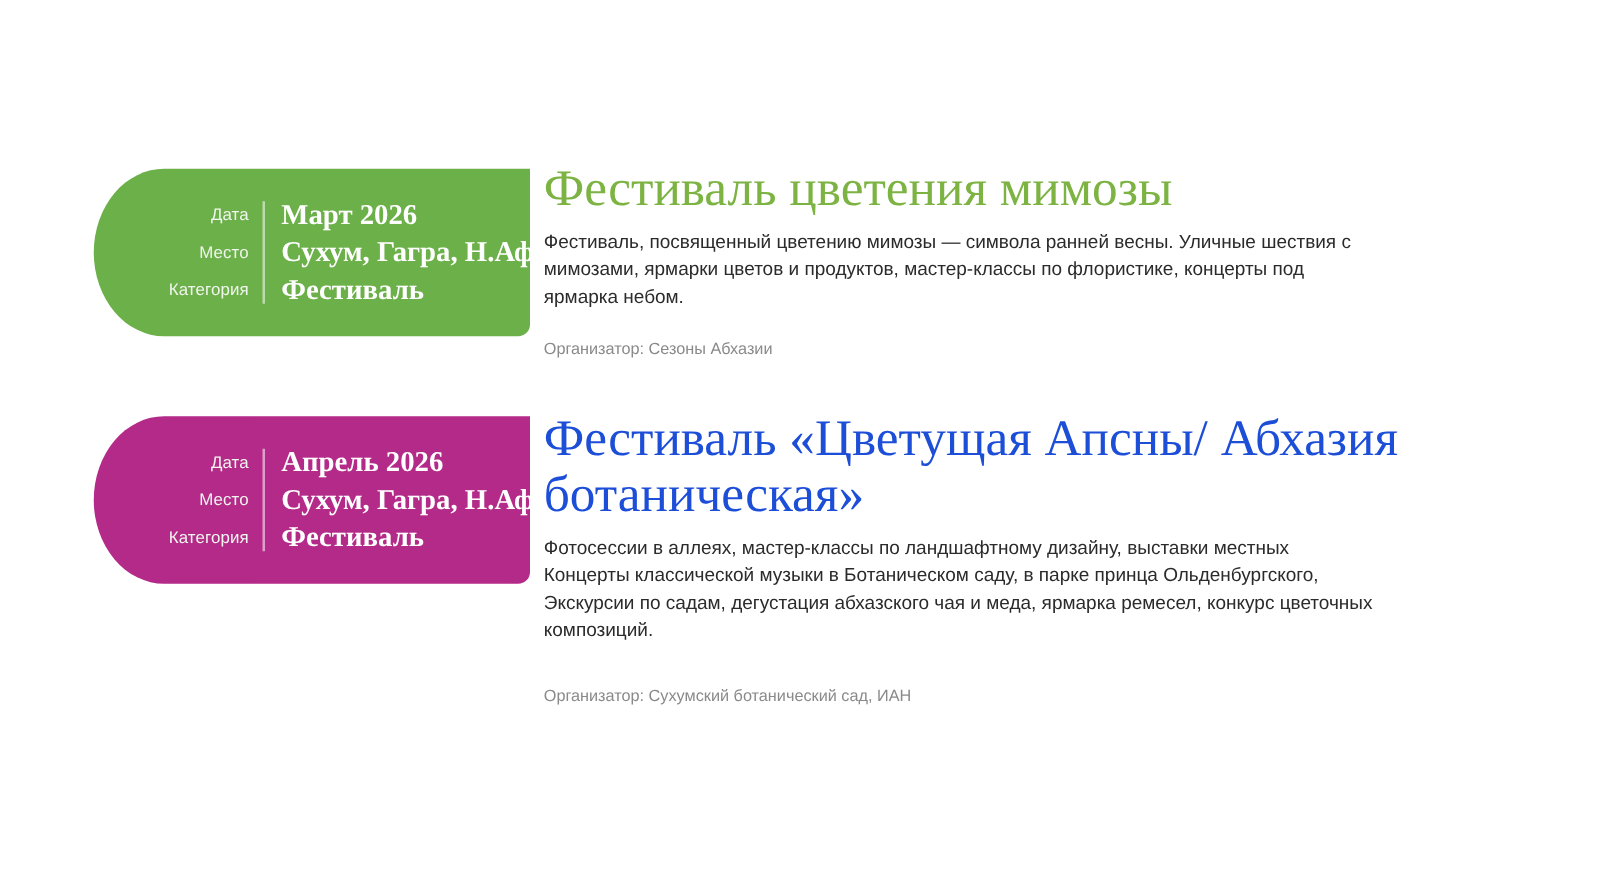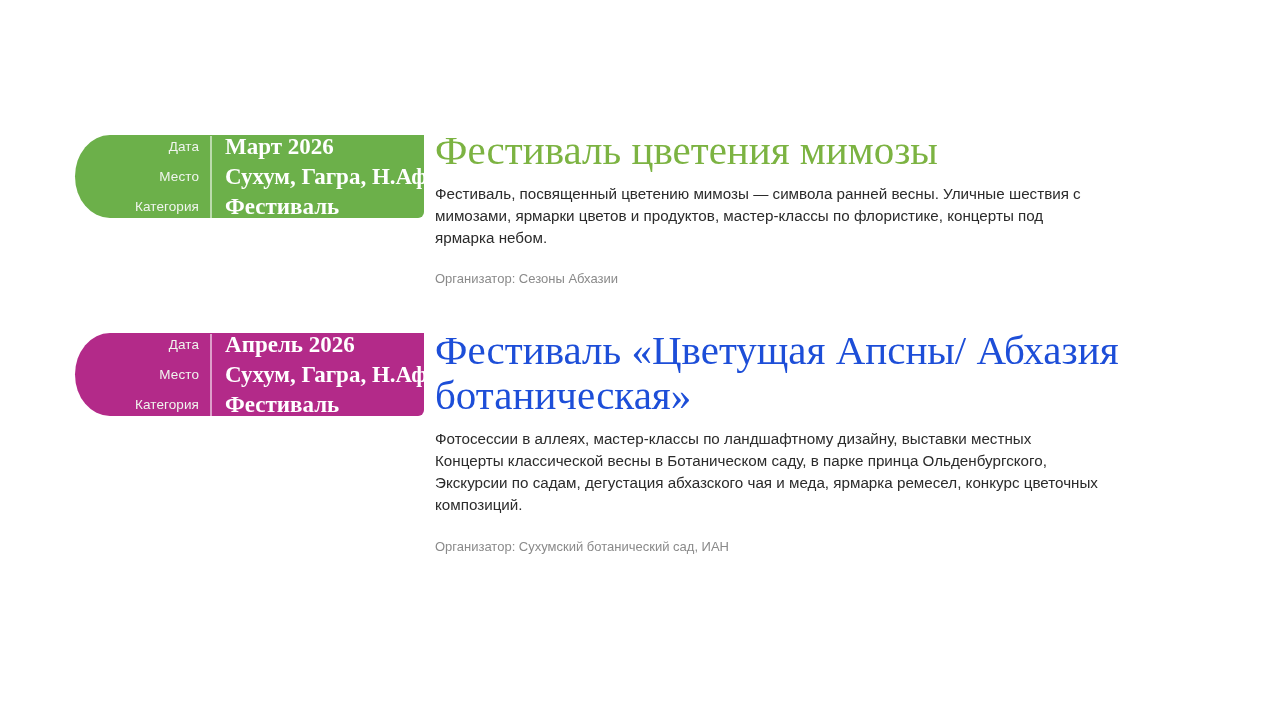--- a/index.html
+++ b/index.html
@@ -37,21 +37,21 @@
   .badge-wrap {
     width: 435px;
     flex: 0 0 435px;
     padding-left: 75px;
     box-sizing: border-box;
   }
 
   .badge {
     position: relative;
     width: 349px;
-    height: 83px;
+    height: 134px;
     box-sizing: border-box;
     border-top-left-radius: 95px 113px;
     border-bottom-left-radius: 95px 113px;
     border-top-right-radius: 0px;
     border-bottom-right-radius: 16px;
     display: flex;
     align-items: center;
     overflow: hidden;
   }
 
@@ -128,21 +128,21 @@
   .event-desc .line { display: block; }
 
   .event-organizer {
     font-family: "Liberation Sans", sans-serif;
     font-size: 13px;
     line-height: 20px;
     color: #8a8a8a;
     margin: 20px 0 0 0;
   }
 
-  #event-apsny .event-organizer { margin-top: 21px; }
+  #event-apsny .event-organizer { margin-top: 31px; }
 </style>
 </head>
 <body>
 
 <div class="page">
 
   <section class="event" id="event-mimosa">
 
     <div class="badge-wrap">
       <div class="badge" style="background:#6cb04a;">
@@ -194,21 +194,21 @@
       </div>
     </div>
 
     <div class="content">
       <h2 class="event-title">
         <span class="line">Фестиваль «Цветущая Апсны/</span>
         <span class="line">Абхазия ботаническая»</span>
       </h2>
       <p class="event-desc">
         <span class="line">Фотосессии в аллеях, мастер-классы по ландшафтному дизайну, выставки местных</span>
-        <span class="line">Концерты классической весны в Ботаническом саду, в парке принца Ольденбургского,</span>
+        <span class="line">Концерты классической музыки в Ботаническом саду, в парке принца Ольденбургского,</span>
         <span class="line">Экскурсии по садам, дегустация абхазского чая и меда, ярмарка ремесел, конкурс цветочных</span>
         <span class="line">композиций.</span>
       </p>
       <p class="event-organizer">Организатор: Сухумский ботанический сад, ИАН</p>
     </div>
 
   </section>
 
 </div>
 

